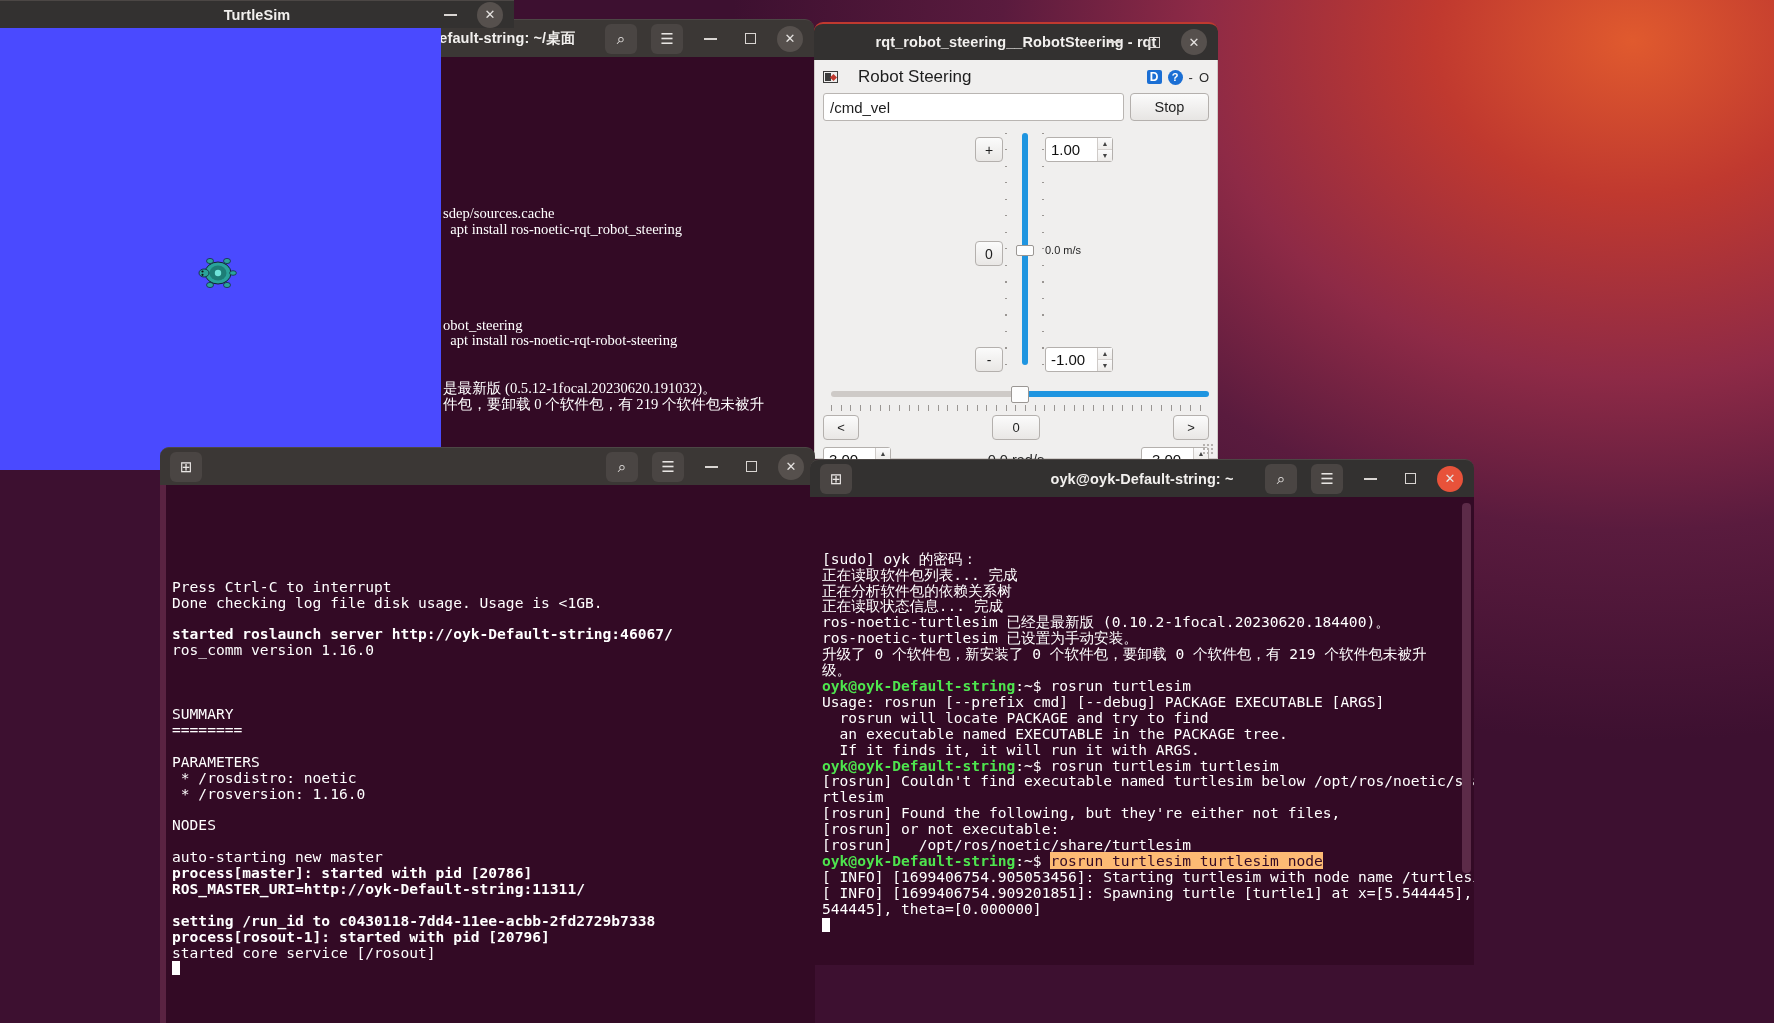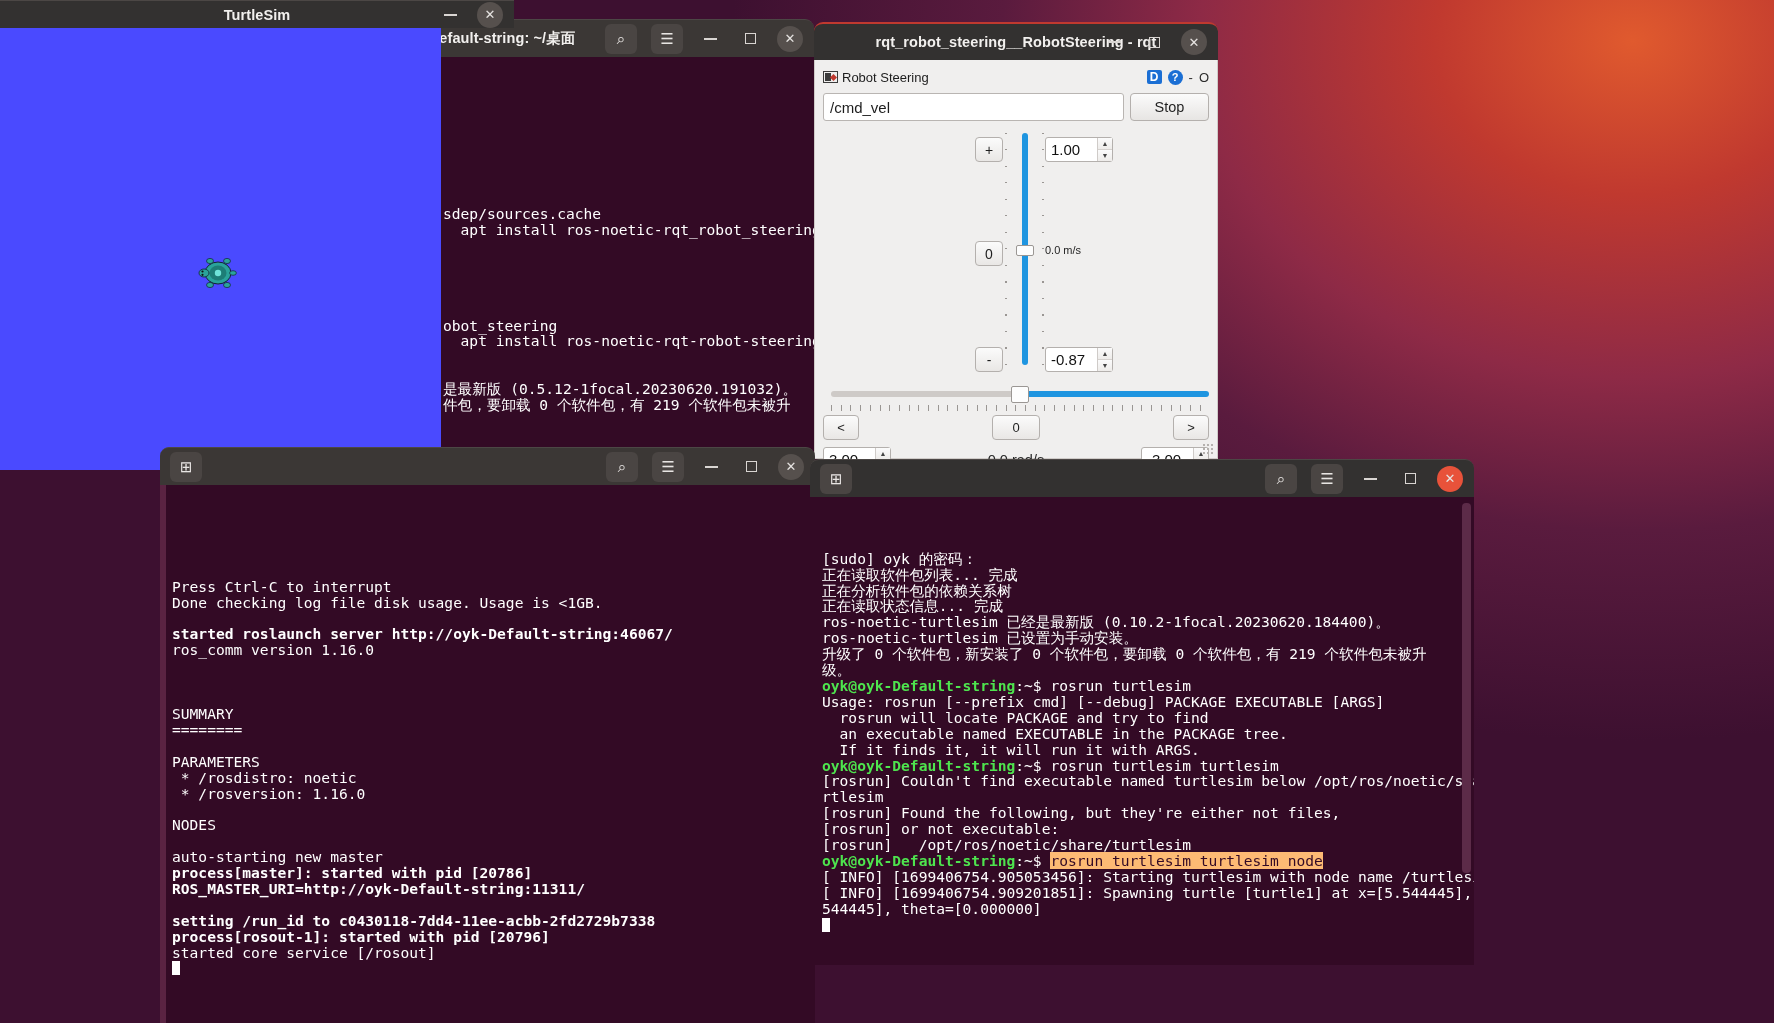--- a/index.html
+++ b/index.html
@@ -89,21 +89,21 @@
   .scrollbar {
     position: absolute; right: 3px; width: 9px;
     background: #5c2b48; border-radius: 4px;
   }
   .scroll-left {
     position:absolute; left:0; top:0; width:6px; bottom:0; background:#5a2342;
   }
 
   
   #term-desktop { left: 177px; top: 19px; width: 637px; height: 447px; }
-  #term-desktop .term-body { height: 409px; }
+  #term-desktop .term-body { height: 409px; font-family: Liberation Serif, serif; }
 
   
   #term-roscore { left: 160px; top: 447px; width: 655px; height: 576px; }
   #term-roscore .term-body { height: 538px; }
 
   
   #term-right { left: 810px; top: 459px; width: 664px; height: 564px; }
   #term-right .term-body { height: 468px; padding-left: 12px; }
 
   
@@ -124,21 +124,21 @@
     width: 15px; height: 12px; border: 1.4px solid #3c3c3c; position: relative;
     display:inline-block; background:#f0efee;
   }
   .rqt-header .float-icon::before{
     content:""; position:absolute; left:1px; top:1px; width:6px; height:8px; background:#3c3c3c;
   }
   .rqt-header .float-icon::after{
     content:""; position:absolute; right:1px; top:3px; width:5px; height:5px; background:#c0392f;
     transform: rotate(45deg);
   }
-  .rqt-head-label { font-size: 13px; color:#1d1d1d; }
+  .rqt-head-label { font-size: 17px; color:#1d1d1d;margin-left:16px; }
   .rqt-head-right { margin-left:auto; display:flex; align-items:center; gap:6px; font-size:13px;}
   .dbadge { background:#1b6fd4; color:#fff; border-radius:2px; padding:0 3px; font-size:12px; font-weight:bold;}
   .qbadge { background:#1b6fd4; color:#fff; border-radius:50%; width:15px;height:15px;
             display:flex;align-items:center;justify-content:center;font-size:11px;font-weight:bold;}
   .topic-row { display:flex; gap:6px; margin-top:5px; }
   .topic-input {
     flex:1; height:28px; background:#fff; border:1px solid #b9b5b2; border-radius:3px;
     padding: 2px 6px; font-size:15px; color:#1d1d1d; display:flex; align-items:center;
     font-family:"Liberation Sans", sans-serif;
   }
@@ -307,21 +307,21 @@
         <div class="ticks-col" style="left:182px;"></div>
         <div class="ticks-col" style="left:219px;"></div>
         <div class="vslider-track"></div>
         <div class="vslider-handle"></div>
 
         <div class="sbtn" style="left:152px; top:112px;">0</div>
         <div class="vlabel" style="left:222px; top:115px;">0.0 m/s</div>
 
         <div class="sbtn" style="left:152px; top:218px;">-</div>
         <div class="spin" style="left:222px; top:218px;">
-          <span>-0.87</span>
+          <span>-1.00</span>
           <span class="arrows">
               <div>▲</div>
               <div>▼</div>
             </span>
         </div>
       </div>
 
       <div class="hslider-wrap">
         <div class="hslider-track-left"></div>
         <div class="hslider-track-right"></div>
@@ -377,20 +377,21 @@
     <div class="term-body" id="tr-body">
       <div class="scroll-left"></div>
     <div style="padding-left: 6px; padding-top: 40px;"><div>Press Ctrl-C to interrupt</div><div>Done checking log file disk usage. Usage is &lt;1GB.</div><div>&nbsp;</div><div class="bold">started roslaunch server http://oyk-Default-string:46067/</div><div>ros_comm version 1.16.0</div><div>&nbsp;</div><div>&nbsp;</div><div>&nbsp;</div><div>SUMMARY</div><div>========</div><div>&nbsp;</div><div>PARAMETERS</div><div> * /rosdistro: noetic</div><div> * /rosversion: 1.16.0</div><div>&nbsp;</div><div>NODES</div><div>&nbsp;</div><div>auto-starting new master</div><div class="bold">process[master]: started with pid [20786]</div><div class="bold">ROS_MASTER_URI=http://oyk-Default-string:11311/</div><div>&nbsp;</div><div class="bold">setting /run_id to c0430118-7dd4-11ee-acbb-2fd2729b7338</div><div class="bold">process[rosout-1]: started with pid [20796]</div><div>started core service [/rosout]</div><div><span class="cursor-block"></span></div></div></div>
   </div>
 
   <div class="window" id="term-right">
     <div class="titlebar focused">
       <div class="tb-left">
         <div class="sq-btn">⊞</div>
       </div>
+      <div class="title-text">oyk@oyk-Default-string: ~</div>
       <div class="tb-right">
         <div class="sq-btn">⌕</div>
         <div class="sq-btn">☰</div>
         <div class="tb-btn">
             <span class="dash"></span>
           </div>
         <div class="tb-btn">
             <span class="square"></span>
           </div>
         <div class="tb-btn circle closer-red">✕</div>

